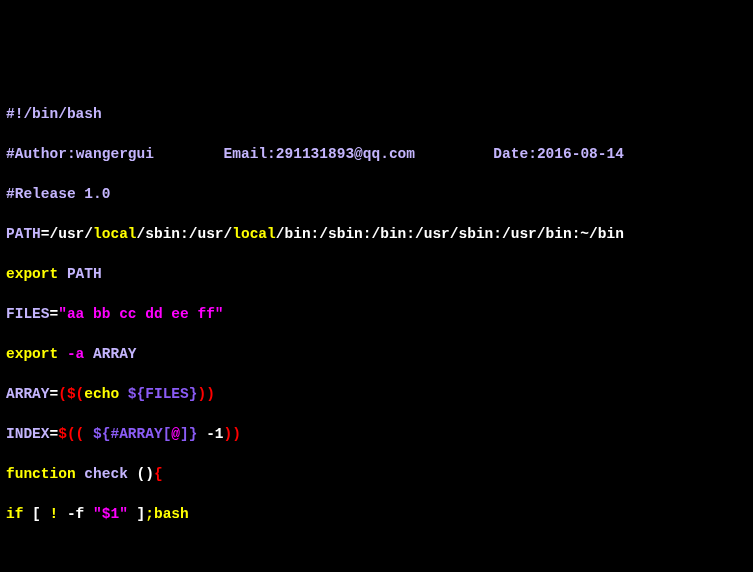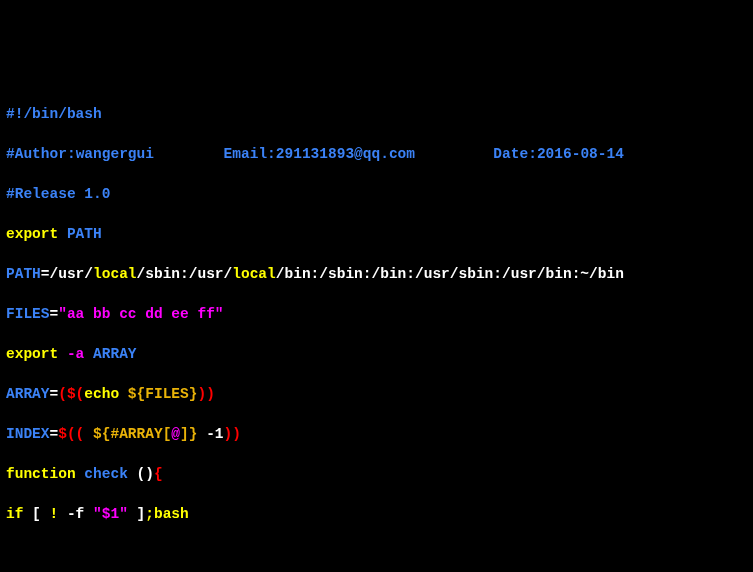--- a/index.html
+++ b/index.html
@@ -8,38 +8,38 @@
       font-family: 'Courier New', monospace;
       font-size: 14.5px;
       font-weight: bold;
       line-height: 20px;
       padding: 4px 6px;
       white-space: pre;
       width: 753px;
       height: 572px;
       overflow: hidden;
     }
-    .cy { color: #3b82f6; }
+    .cy { color: #c4b5fd; }
     .wh { color: #ffffff; }
     .ye { color: #ffff00; }
     .mg { color: #ff00ff; }
     .rd { color: #ff0000; }
-    .bl { color: #eab308; }
+    .bl { color: #8b5cf6; }
   </style>
 </head>
 <body>
 
 
 
 <div>
 <div><span class="cy">#!/bin/bash</span></div>
 <div><span class="cy">#Author:</span><span class="cy">wangergui</span><span class="cy">        </span><span class="cy">Email:</span><span class="cy">291131893@qq.com</span><span class="cy">         </span><span class="cy">Date:</span><span class="cy">2016-08-14</span></div>
 <div><span class="cy">#Release 1.0</span></div>
+<div><span class="cy">PATH</span><span class="wh">=/usr/</span><span class="ye">local</span><span class="wh">/sbin:/usr/</span><span class="ye">local</span><span class="wh">/bin:/sbin:/bin:/usr/sbin:/usr/bin:~/bin</span></div>
 <div><span class="ye">export</span><span class="cy"> PATH</span></div>
-<div><span class="cy">PATH</span><span class="wh">=/usr/</span><span class="ye">local</span><span class="wh">/sbin:/usr/</span><span class="ye">local</span><span class="wh">/bin:/sbin:/bin:/usr/sbin:/usr/bin:~/bin</span></div>
 <div><span class="cy">FILES</span><span class="wh">=</span><span class="mg">"aa bb cc dd ee ff"</span></div>
 <div><span class="ye">export</span><span class="mg"> -a</span><span class="cy"> ARRAY</span></div>
 <div><span class="cy">ARRAY</span><span class="wh">=</span><span class="rd">(</span><span class="rd">$(</span><span class="ye">echo </span><span class="bl">${FILES}</span><span class="rd">)</span><span class="rd">)</span></div>
 <div><span class="cy">INDEX</span><span class="wh">=</span><span class="rd">$((</span><span class="wh"> </span><span class="bl">${#ARRAY[</span><span class="mg">@</span><span class="bl">]}</span><span class="wh"> -1</span><span class="rd">))</span></div>
 <div><span class="ye">function</span><span class="cy"> check </span><span class="wh">()</span><span class="rd">{</span></div>
 <div><span class="ye">if</span><span class="wh"> [ </span><span class="ye">!</span><span class="wh"> -f </span><span class="mg">"$1"</span><span class="wh"> ]</span><span class="ye">;</span><span class="ye">bash</span></div>
 
 
 
 

